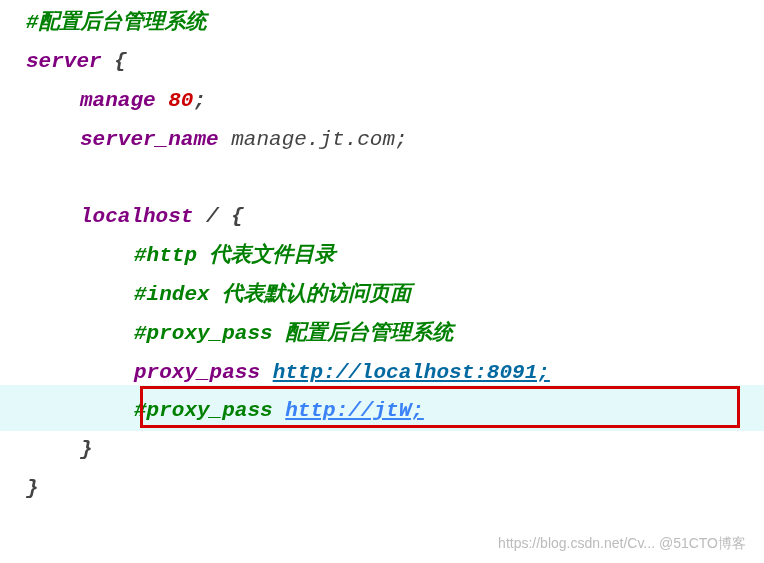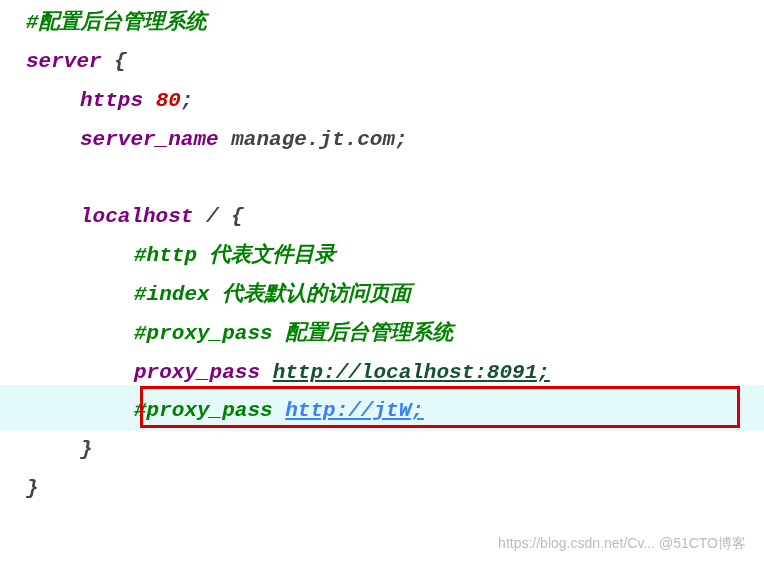--- a/index.html
+++ b/index.html
@@ -13,22 +13,22 @@
       color: #444;
       font-style: italic;
       width: 764px;
       height: 563px;
       position: relative;
     }
     .comment { color: #008000; }
     .keyword { color: #800080; margin-top: 29px; }
     .number { color: #cc0000; }
     .punct { color: #444; }
-    .value { color: #444; font-weight: bold; }
-    .url { color: #14532d; text-decoration: underline; }
+    .value { color: #444; font-weight: normal; }
+    .url { color: #0369a1; text-decoration: underline; }
     .indent1 { padding-left: 54px; }
     .indent2 { padding-left: 108px; }
     .line { white-space: pre; position: relative; }
     .highlight-row {
       position: absolute;
       left: 0;
       right: 0;
       height: 46px;
       background: #e4fafa;
       z-index: -1;
@@ -51,21 +51,21 @@
 </head>
 <body>
 
 <div class="highlight-row" style="top:385px;"></div>
 <div class="redbox" style="left:140px; top:386px; width:600px; height:42px;"></div>
 
 <div class="line"><span class="comment">#配置后台管理系统</span></div>
 
 <div class="line"><span class="keyword">server</span><span class="punct"> {</span></div>
 
-<div class="line indent1"><span class="keyword">https </span><span class="number">80</span><span class="punct">;</span></div>
+<div class="line indent1"><span class="keyword">manage </span><span class="number">80</span><span class="punct">;</span></div>
 
 <div class="line indent1"><span class="keyword">server_name </span><span class="value">manage.jt.com;</span></div>
 
 <div class="line indent1">&nbsp;</div>
 
 <div class="line indent1"><span class="keyword">localhost </span><span class="punct">/ {</span></div>
 
 <div class="line indent2"><span class="comment">#http 代表文件目录</span></div>
 
 <div class="line indent2"><span class="comment">#index 代表默认的访问页面</span></div>

